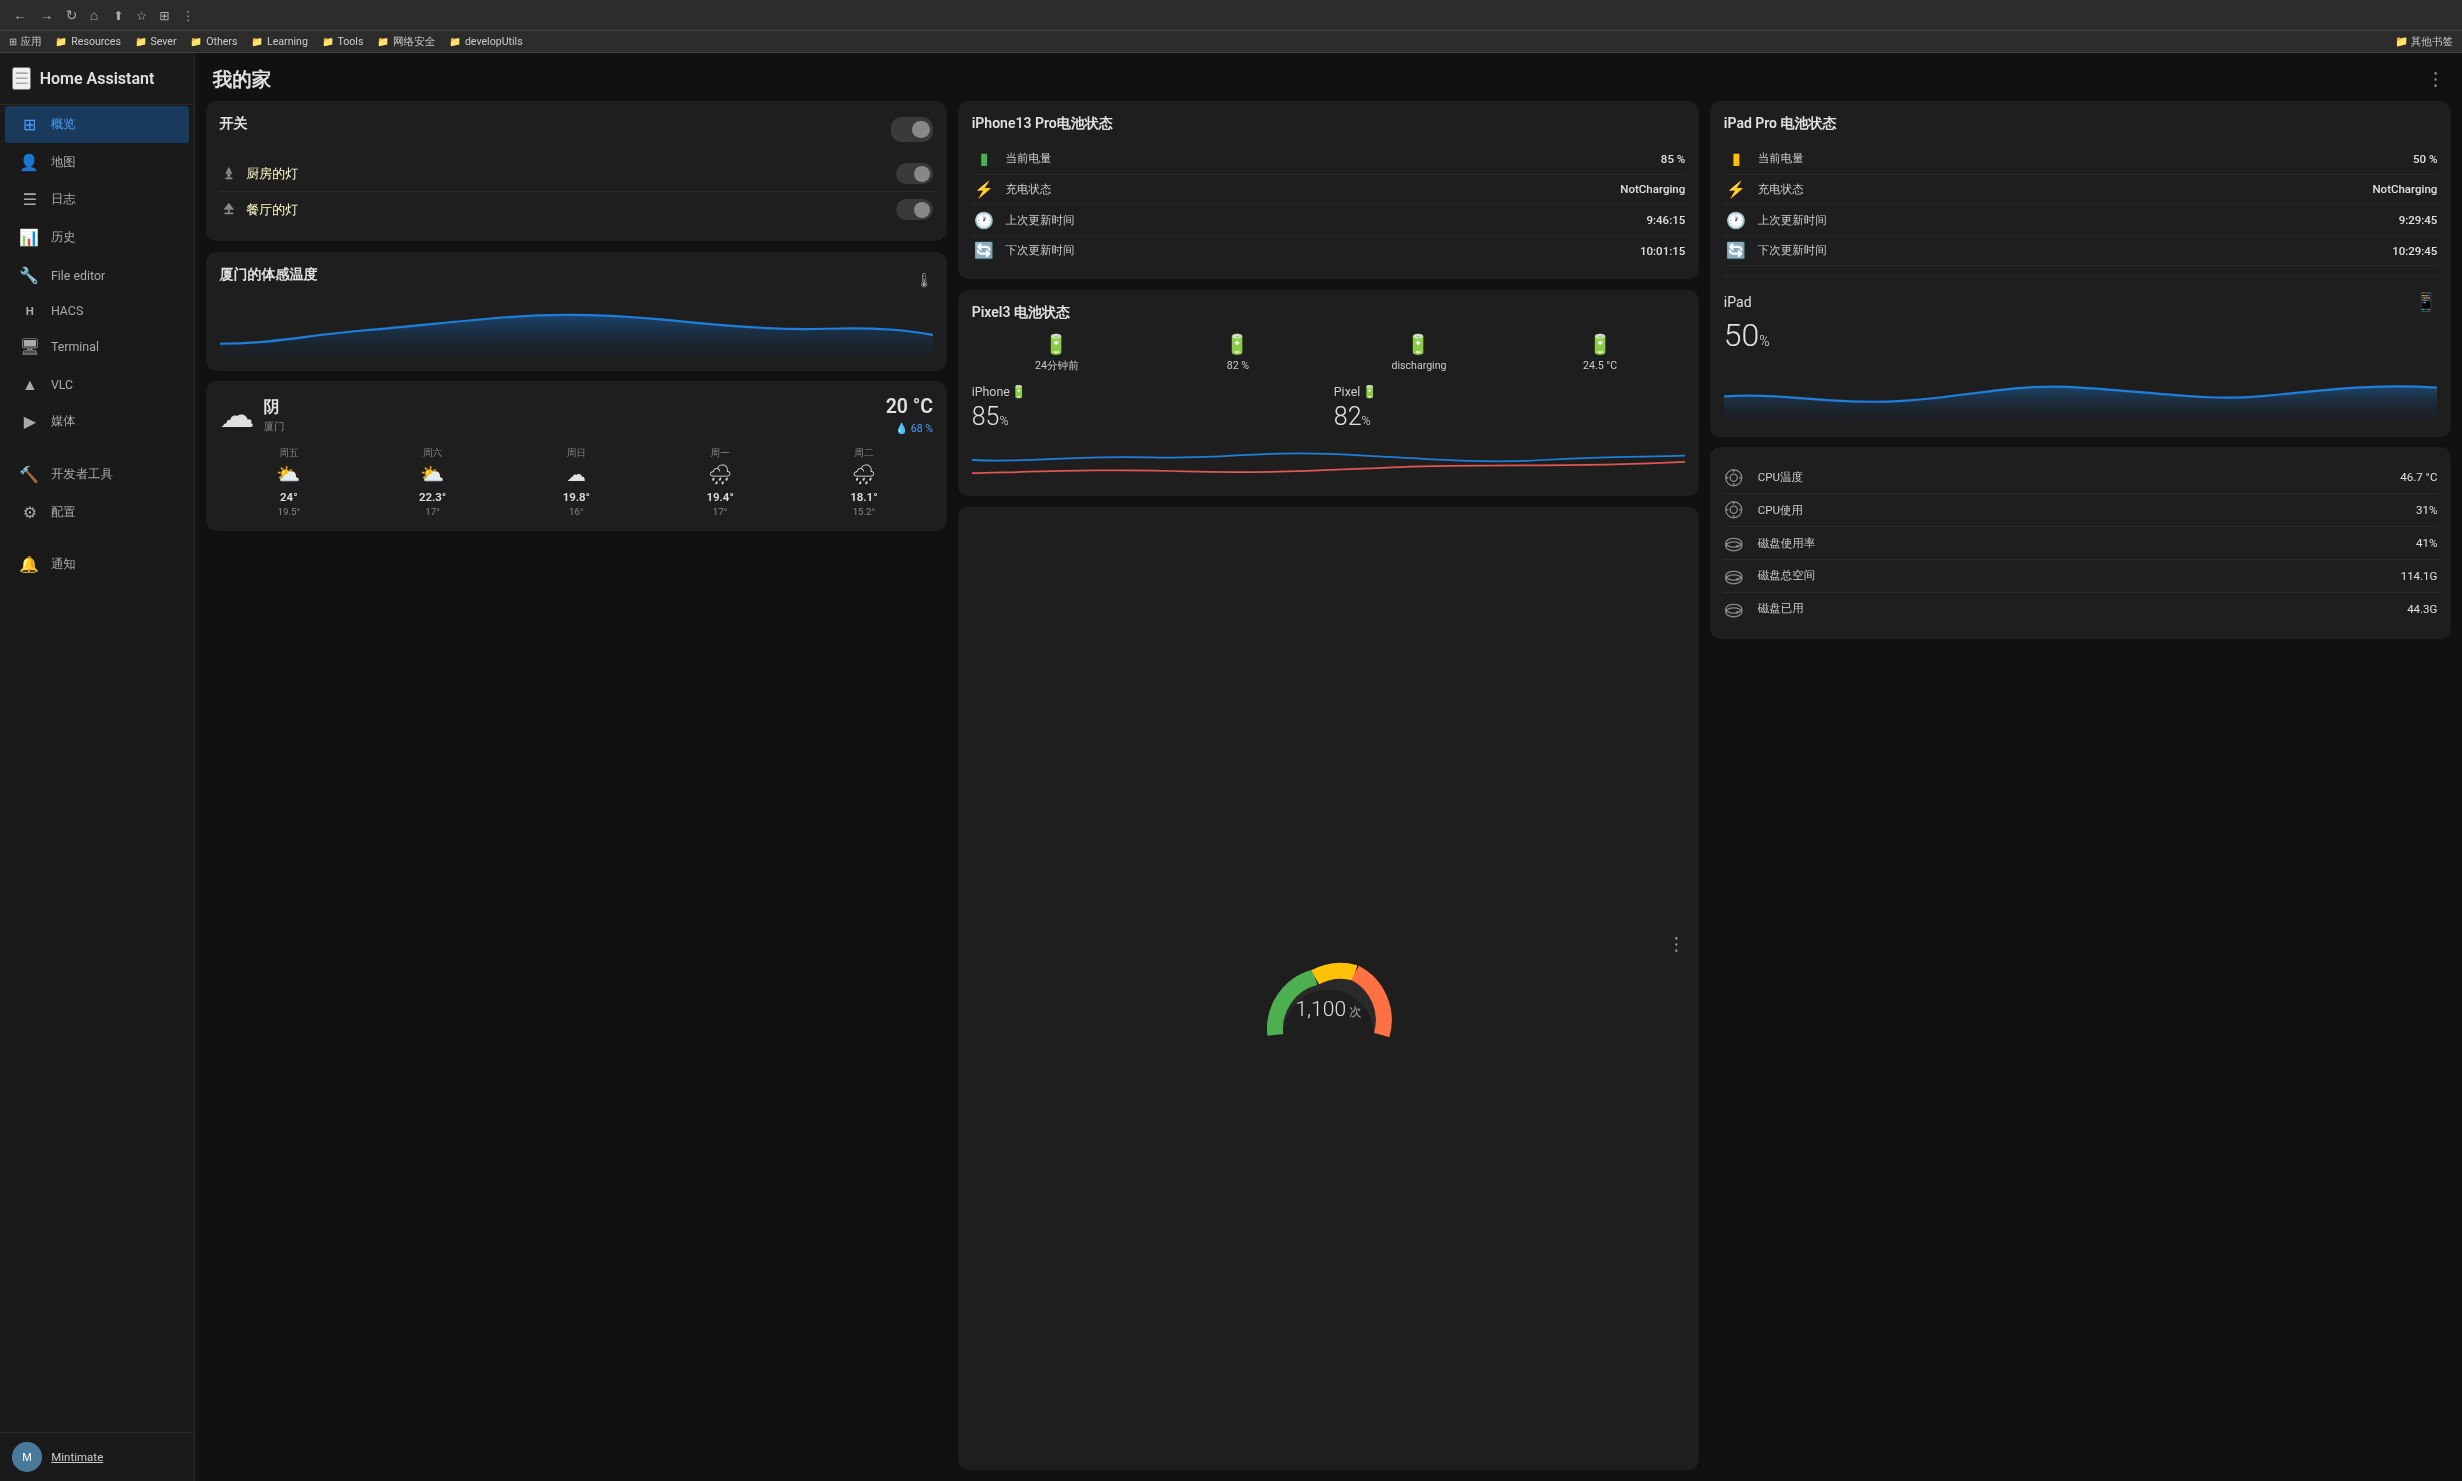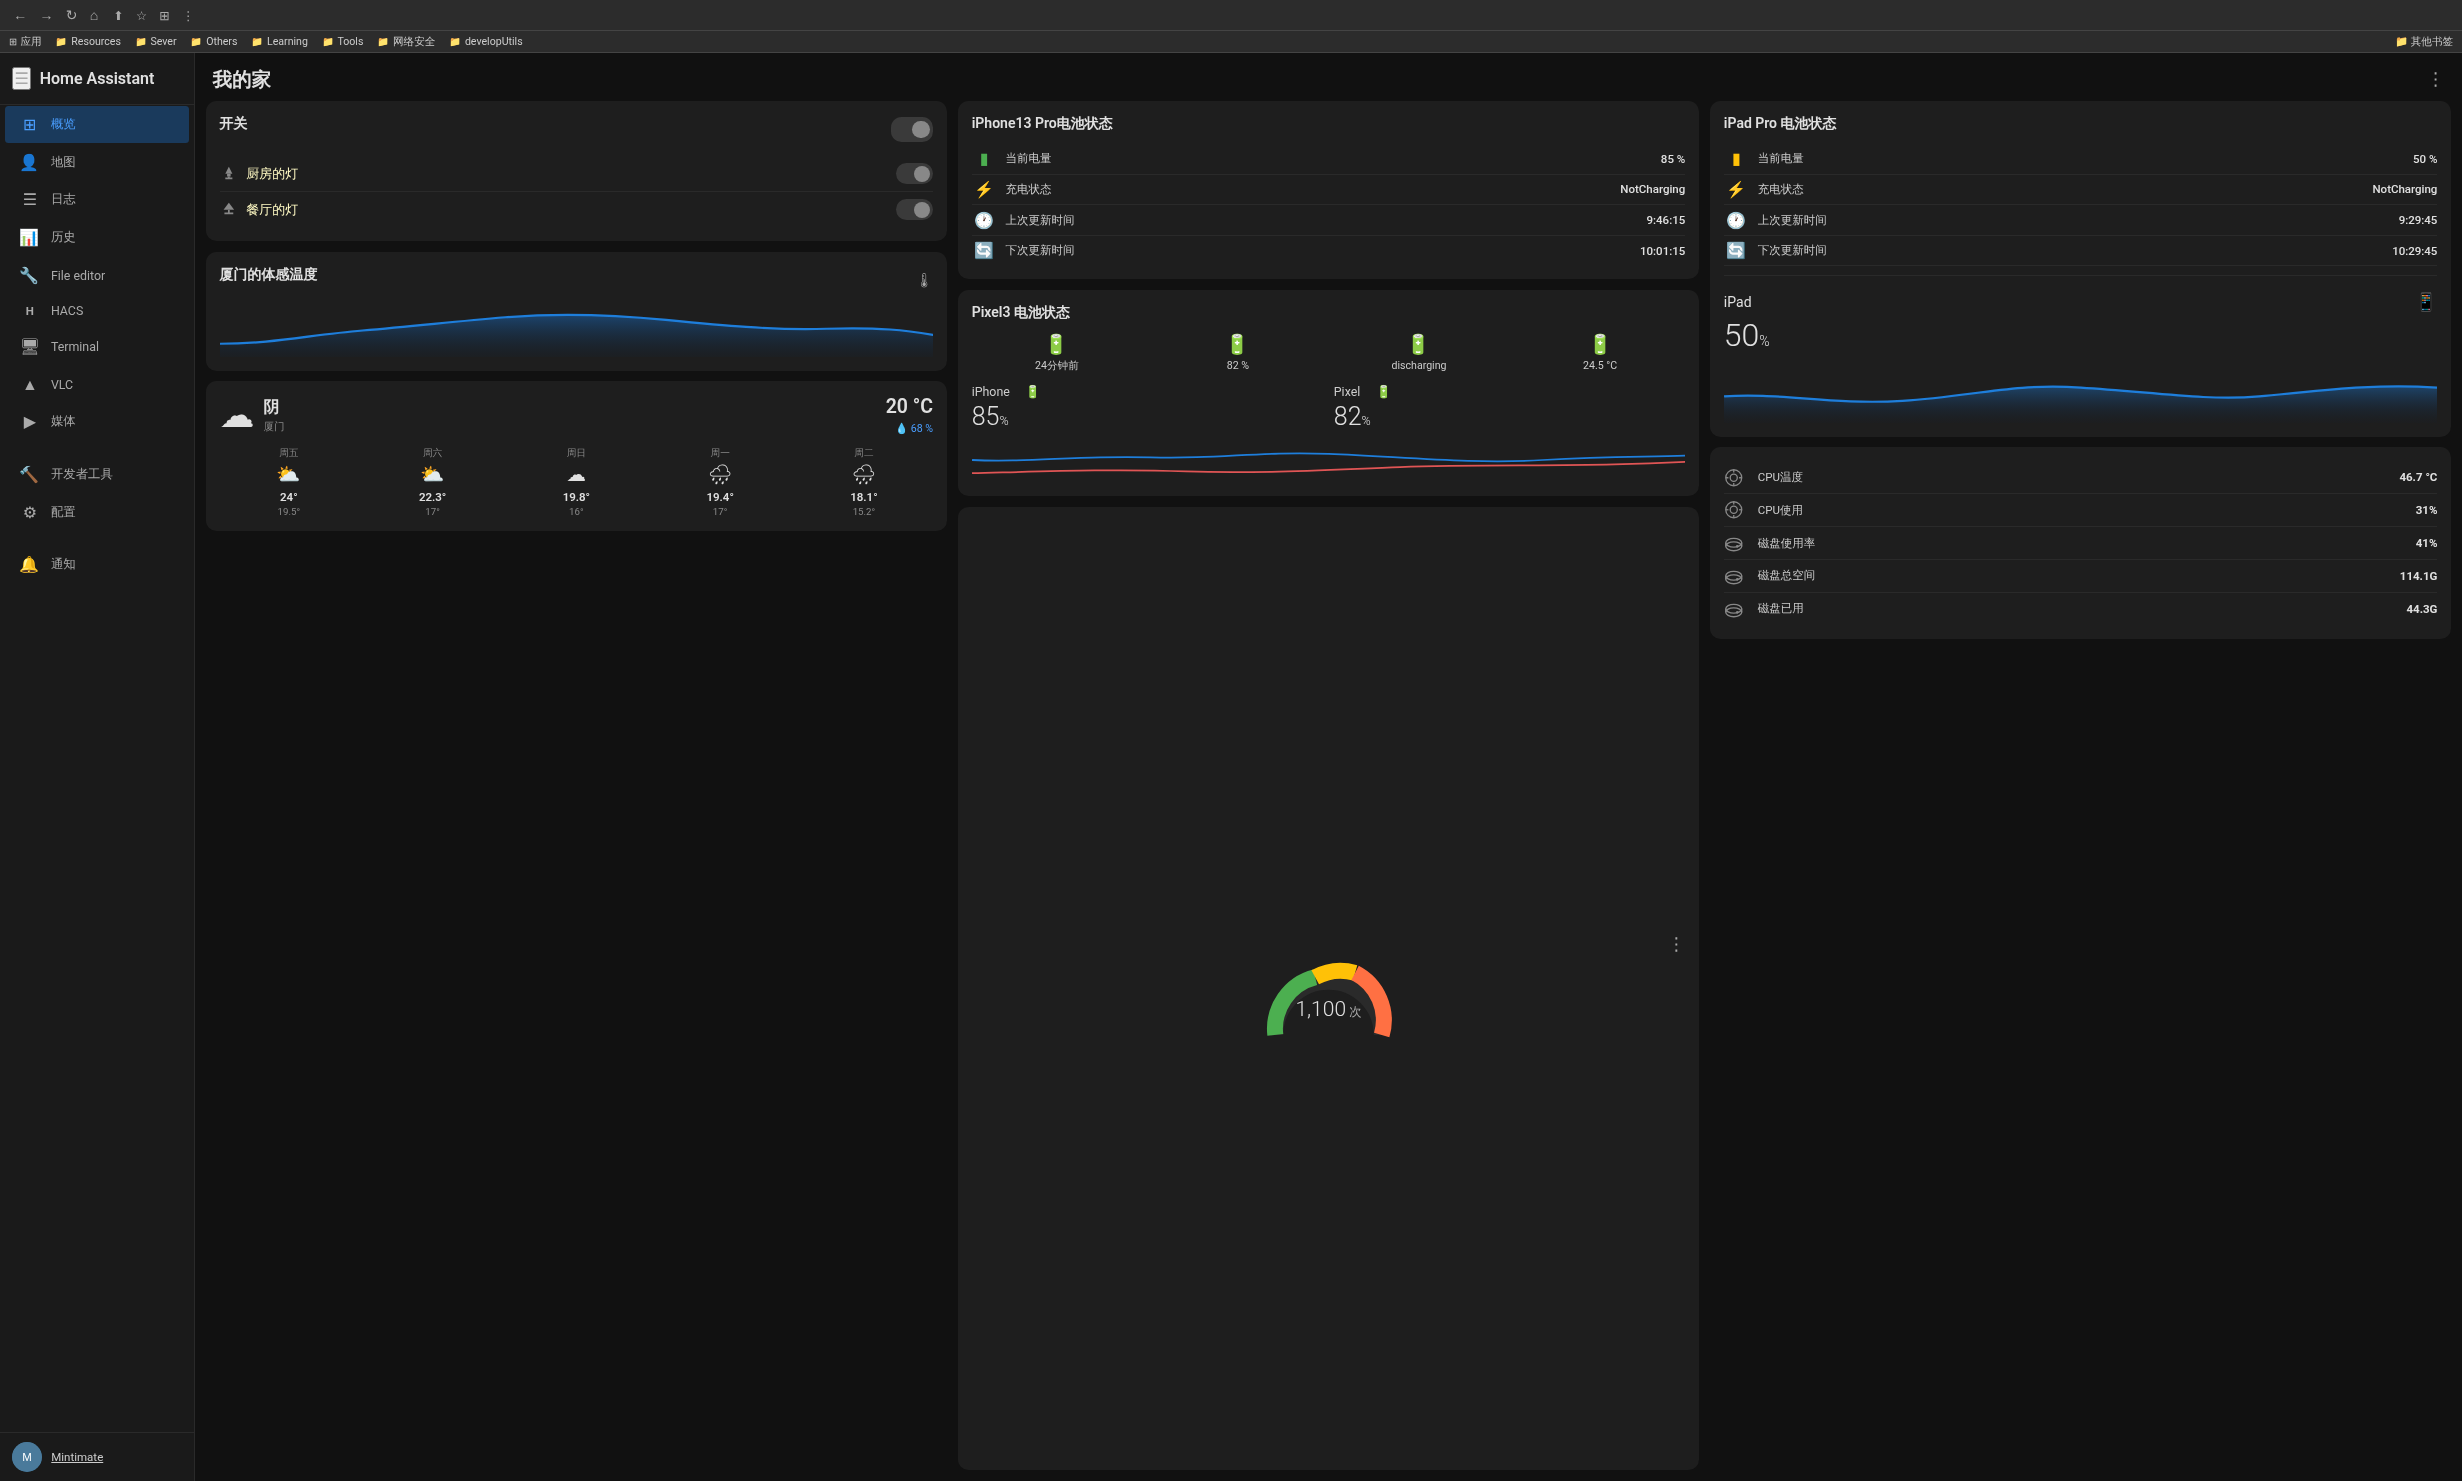--- a/index.html
+++ b/index.html
@@ -189,21 +189,21 @@
     
     .pixel-grid {
       display: grid; grid-template-columns: repeat(4, 1fr);
       gap: 10.6px; margin-bottom: 10.6px;
     }
     .pixel-stat { text-align: center; }
     .pixel-stat-icon { font-size: 19.5px; color: #888; margin-bottom: 3.5px; }
     .pixel-stat-value { font-size: 10.6px; color: #ccc; }
     .phone-comparison { display: flex; gap: 10.6px; margin-top: 7px; }
     .phone-item { flex: 1; }
-    .phone-name { font-size: 12.4px; color: #ccc; margin-bottom: 3.5px; display: flex; align-items: center; gap: 16px; }
+    .phone-name { font-size: 12.4px; color: #ccc; margin-bottom: 3.5px; display: flex; align-items: center; gap: 2px; }
     .phone-pct { font-size: 25px; font-weight: 300; color: #e0e0e0; }
     .phone-pct-unit { font-size: 12.4px; }
     .dual-chart { height: 44px; margin-top: 7px; }
 
     
     .ipad-display {
       display: flex; align-items: center; justify-content: space-between;
       margin: 7px 0 3.5px 0;
     }
     .ipad-name { font-size: 14px; color: #e0e0e0; }
@@ -213,21 +213,21 @@
 
     
     .sys-row {
       display: flex; align-items: center; justify-content: space-between;
       padding: 6.2px 0; border-bottom: 0.9px solid #2a2a2a;
     }
     .sys-row:last-child { border-bottom: none; }
     .sys-left { display: flex; align-items: center; gap: 8.9px; }
     .sys-icon { font-size: 17.7px; color: #888; width: 25px; text-align: center; }
     .sys-label { font-size: 11.5px; color: #ccc; }
-    .sys-value { font-size: 11.5px; color: #e0e0e0; font-weight: 700; }
+    .sys-value { font-size: 11.5px; color: #e0e0e0; font-weight: 400; }
 
     
     svg { display: block; }
     .chart-svg { width: 100%; }
 
     
     .col1 { display: flex; flex-direction: column; gap: 10.6px; }
     .col2 { display: flex; flex-direction: column; gap: 10.6px; }
     .col3 { display: flex; flex-direction: column; gap: 10.6px; }
   </style>

